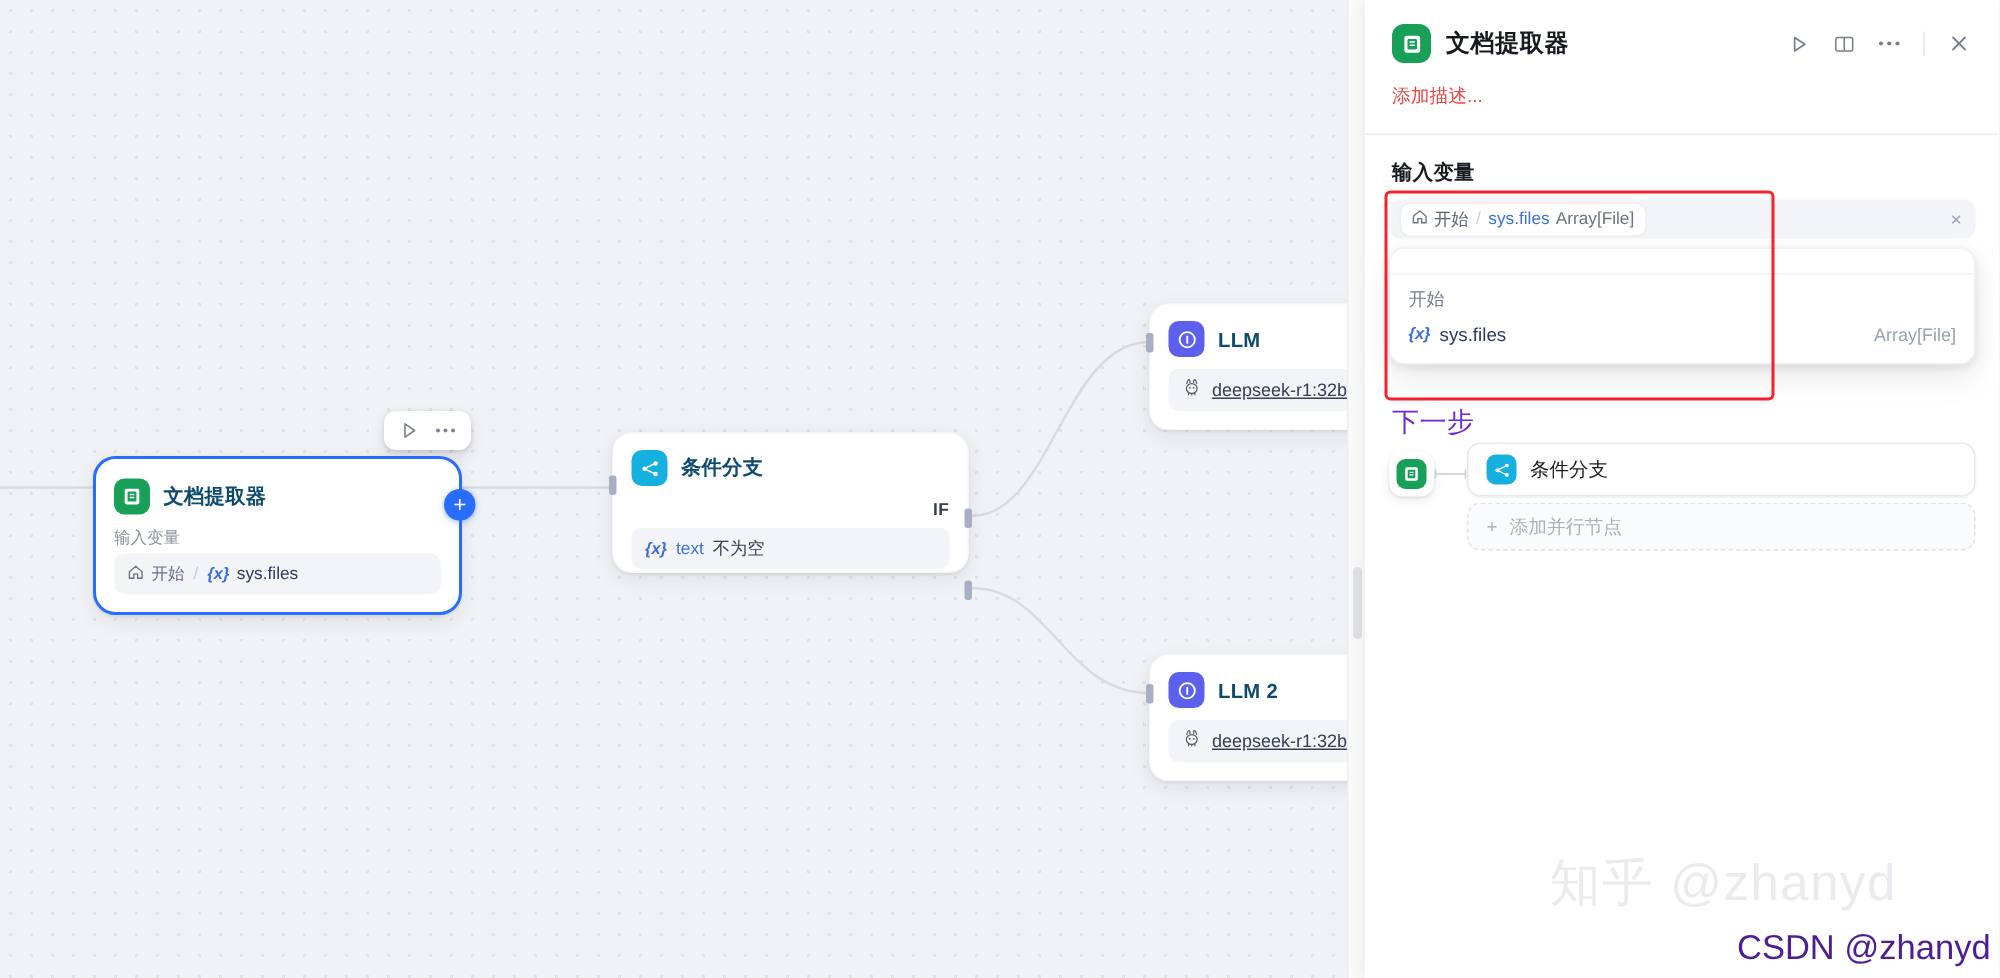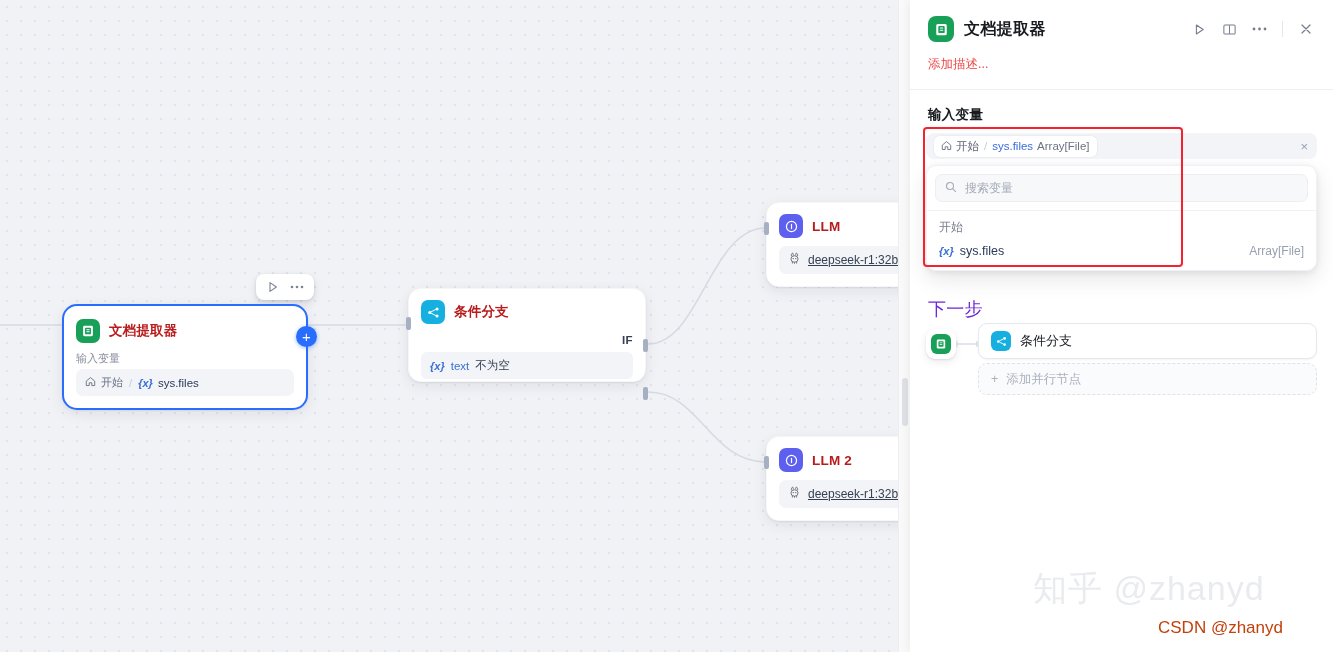--- a/index.html
+++ b/index.html
@@ -23,21 +23,21 @@
   .node{
     position:absolute;background:#fff;border-radius:14px;
     box-shadow:0 1px 2px rgba(16,24,40,.07),0 4px 14px rgba(16,24,40,.08);
     border:1px solid rgba(16,24,40,.04);
   }
   .node-head{display:flex;align-items:center;gap:9px;padding:11px 12px 6px 12px;}
   .node-icon{
     width:24px;height:24px;border-radius:7px;flex:none;
     display:flex;align-items:center;justify-content:center;color:#fff;
   }
-  .node-title{font-size:13.5px;font-weight:700;color:#b91c1c;letter-spacing:.2px;}
+  .node-title{font-size:13.5px;font-weight:700;color:#0c4a6e;letter-spacing:.2px;}
   .node-sub{font-size:11px;color:#8b91a0;padding:2px 12px 3px 12px;}
   .chip-row{
     margin:0 12px 12px 12px;background:#f2f4f7;border-radius:7px;
     padding:6px 9px;display:flex;align-items:center;gap:5px;font-size:11.5px;
     color:#354052;white-space:nowrap;overflow:hidden;
   }
   .chip-home{color:#667085;font-size:11px;}
   .chip-sep{color:#c6ccd8;margin:0 1px;}
   .vx{color:#3a6fd8;font-size:11px;font-style:italic;font-weight:700;}
   .vname{color:#2a3a5c;font-size:11.5px;}
@@ -170,21 +170,21 @@
     display:flex;align-items:center;gap:8px;padding:0 12px;background:#fafbfd;
     color:#aab0bc;font-size:12.5px;
   }
 
   
   .wm1{
     position:absolute;left:1033px;top:566px;font-size:34px;color:#e9ebef;
     letter-spacing:1px;white-space:nowrap;font-weight:400;
   }
   .wm2{
-    position:absolute;left:1158px;top:618px;font-size:17px;color:#c2410c;
+    position:absolute;left:1158px;top:618px;font-size:23px;color:#4c1d95;
     white-space:nowrap;
   }
 </style>
 </head>
 <body>
 
 <div id="canvas">
 
   <svg class="edges">
 
@@ -376,29 +376,20 @@
         </span>
         <span style="color:#5b6375">开始</span>
         <span class="chip-sep">/</span>
         <span style="color:#3a6fd8">sys.files</span>
         <span style="color:#6b7280">Array[File]</span>
       </div>
       <span class="sel-x">×</span>
     </div>
 
     <div class="dropdown">
-      <div class="search-box">
-        <span>
-          <svg width="12" height="12" viewBox="0 0 13 13">
-              <circle cx="5.4" cy="5.4" r="3.8" fill="none" stroke="#a6abb8" stroke-width="1.2"></circle>
-              <path d="M8.3 8.3 L11.4 11.4" stroke="#a6abb8" stroke-width="1.2" stroke-linecap="round"></path>
-            </svg>
-        </span>
-        <input type="text" placeholder="搜索变量" style="">
-      </div>
       <div class="dd-sep"></div>
       <div class="dd-group">开始</div>
       <div class="dd-item">
         <span class="left">
           <span class="vx">{x}</span>
           <span class="dd-name">sys.files</span>
         </span>
         <span class="dd-type">Array[File]</span>
       </div>
     </div>

